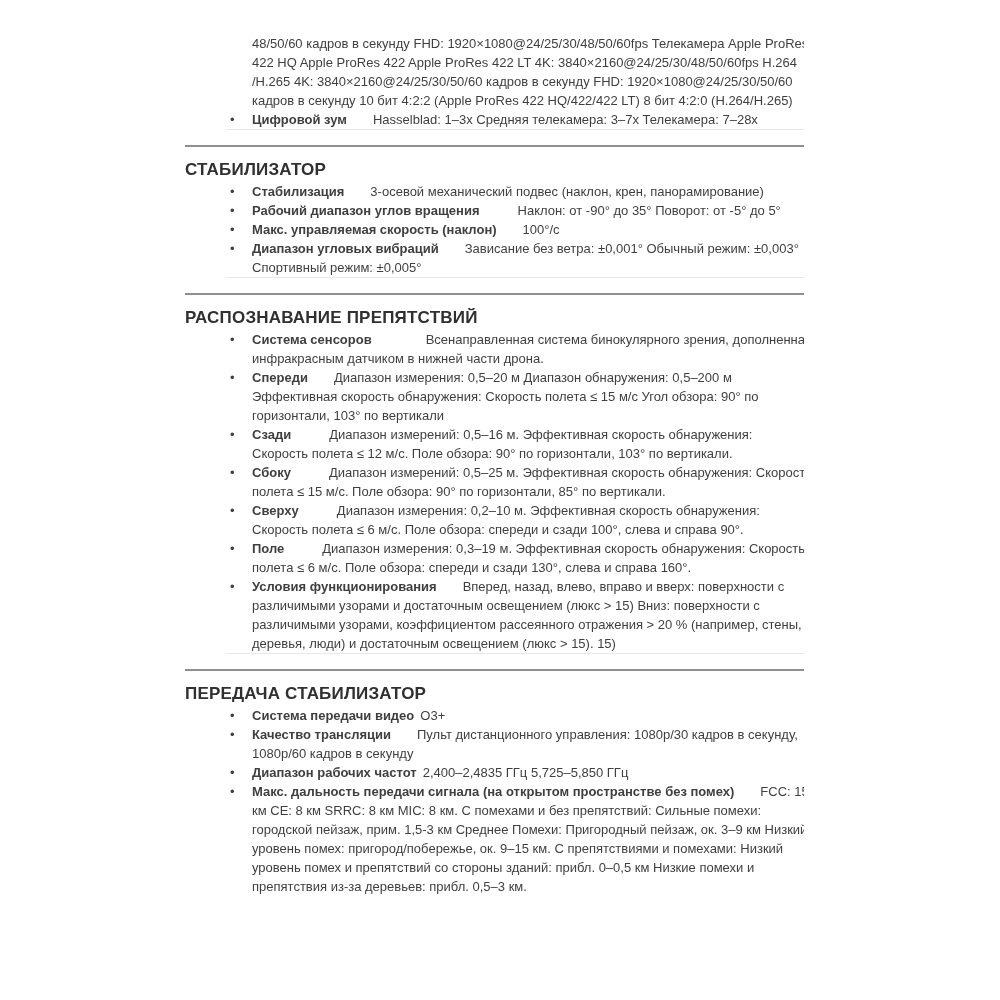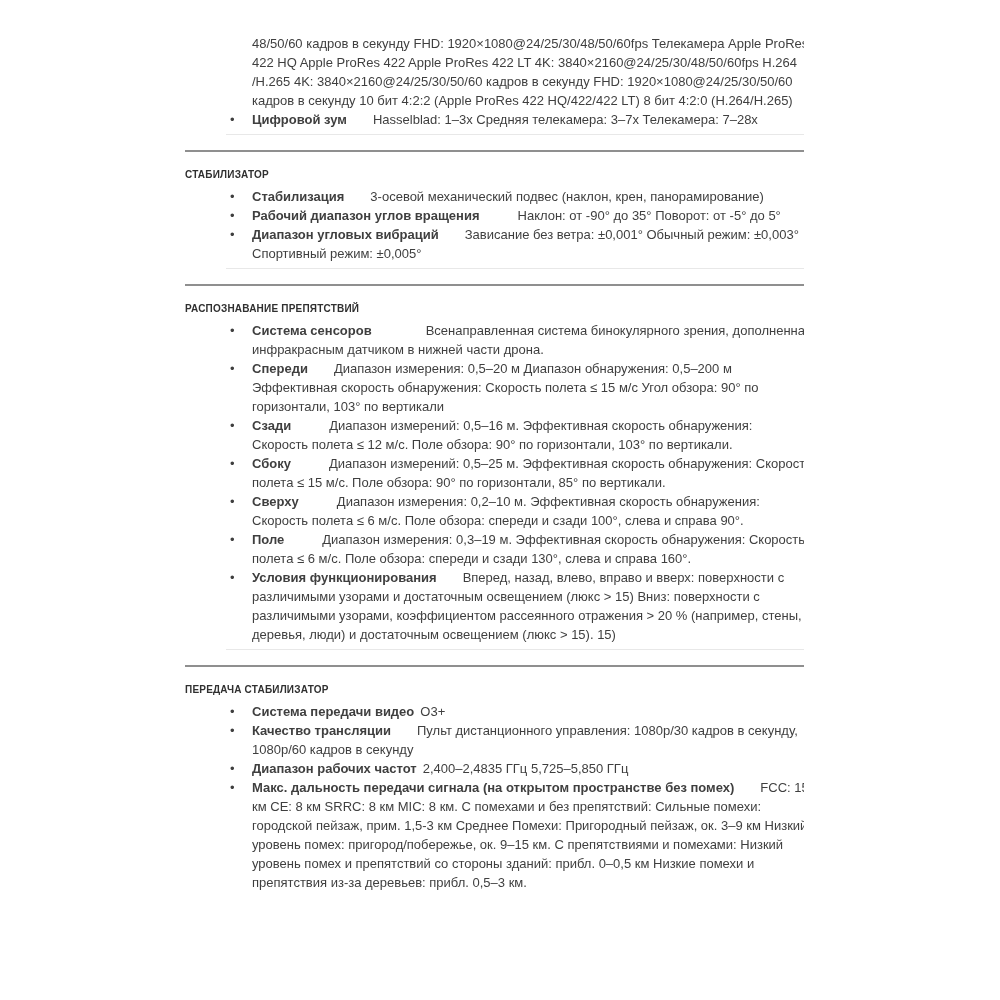--- a/index.html
+++ b/index.html
@@ -27,32 +27,31 @@
     padding-top:34px;
     font-size:13px;
     line-height:19px;
   }
   .continuation{
     margin-left:67px;
     width:560px;
     color:var(--text,#3f3f3f);
   }
   h2.section-title{
-    font-size:10px;
+    font-size:17px;
     font-weight:bold;
     color:var(--heading,#303030);
     line-height:19px;
     letter-spacing:.2px;
     margin:0 0 3px 0;
   }
   ul.spec-list{
     list-style:none;
     margin-left:41px;
     width:586px;
-    padding-bottom:5px;
   }
   ul.spec-list.ruled{
     border-bottom:1px solid var(--rowline,#e8e8e8);
   }
   ul.spec-list li{
     position:relative;
     padding-left:26px;
   }
   ul.spec-list li::before{
     content:"\2022";
@@ -83,20 +82,21 @@
     <ul class="spec-list ruled">
       <li><span class="lbl">Цифровой зум</span><span class="gap md"></span><span class="val">Hasselblad: 1–3x Средняя телекамера: 3–7x Телекамера: 7–28x</span></li>
     </ul>
 
     <hr class="divider">
 
     <h2 class="section-title">СТАБИЛИЗАТОР</h2>
     <ul class="spec-list ruled">
       <li><span class="lbl">Стабилизация</span><span class="gap md"></span><span class="val">3-осевой механический подвес (наклон, крен, панорамирование)</span></li>
       <li><span class="lbl">Рабочий диапазон углов вращения</span><span class="gap lg"></span><span class="val">Наклон: от -90° до 35° Поворот: от -5° до 5°</span></li>
+      <li><span class="lbl">Макс. управляемая скорость (наклон)</span><span class="gap md"></span><span class="val">100°/с</span></li>
       <li><span class="lbl">Диапазон угловых вибраций</span><span class="gap md"></span><span class="val">Зависание без ветра: ±0,001° Обычный режим: ±0,003° Спортивный режим: ±0,005°</span></li>
     </ul>
 
     <hr class="divider">
 
     <h2 class="section-title">РАСПОЗНАВАНИЕ ПРЕПЯТСТВИЙ</h2>
     <ul class="spec-list ruled">
       <li><span class="lbl">Система сенсоров</span><span class="gap xl"></span><span class="val">Всенаправленная система бинокулярного зрения, дополненная инфракрасным датчиком в нижней части дрона.</span></li>
       <li><span class="lbl">Спереди</span><span class="gap md"></span><span class="val">Диапазон измерения: 0,5–20 м Диапазон обнаружения: 0,5–200 м Эффективная скорость обнаружения: Скорость полета ≤ 15 м/с Угол обзора: 90° по горизонтали, 103° по вертикали</span></li>
       <li><span class="lbl">Сзади</span><span class="gap lg"></span><span class="val">Диапазон измерений: 0,5–16 м. Эффективная скорость обнаружения: Скорость полета ≤ 12 м/с. Поле обзора: 90° по горизонтали, 103° по вертикали.</span></li>

